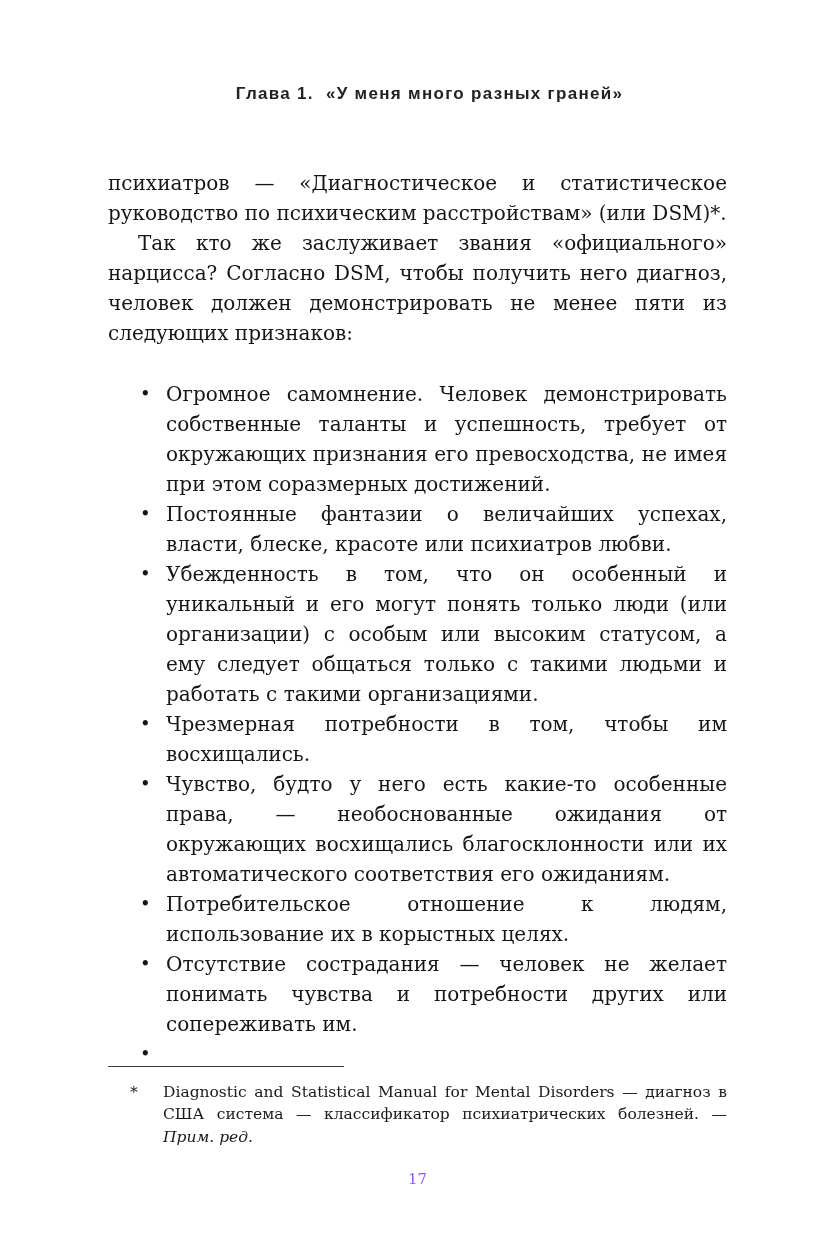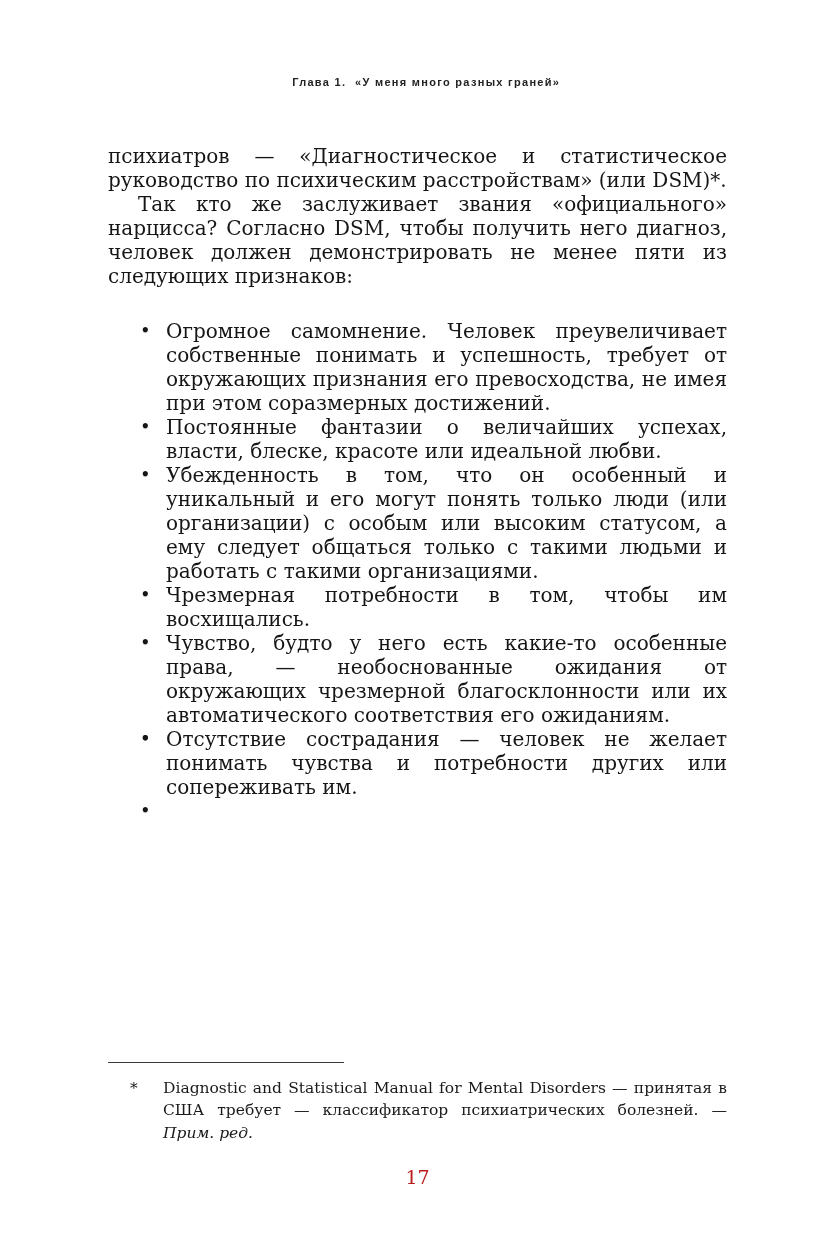--- a/index.html
+++ b/index.html
@@ -16,30 +16,30 @@
     padding: 64px 106px 0 108px;
     display: flex;
     flex-direction: column;
     overflow: hidden;
   }
 
   .running-head {
     text-align: center;
     font-family: "Liberation Sans", sans-serif;
     font-weight: bold;
-    font-size: 11px;
+    font-size: 17px;
     letter-spacing: 1.3px;
     color: #222222;
     white-space: pre;
   }
 
   .body-text {
     margin-top: 44px;
     font-size: 20px;
-    line-height: 24px;
+    line-height: 30px;
     text-align: justify;
     hyphens: auto;
   }
 
   .para { text-align: justify; }
   .para.indent { text-indent: 30px; }
 
   .bullet-list {
     list-style: none;
     margin-top: 31px;
@@ -79,77 +79,78 @@
   }
   .fn-marker {
     position: absolute;
     left: 22px;
     top: 0;
   }
   .footnote em { font-style: italic; }
 
   .page-number {
     text-align: center;
-    font-size: 19px;
+    font-size: 15px;
     margin-top: 22px;
-    color: #b91c1c;
+    color: #8b5cf6;
   }
 </style>
 </head>
 <body>
 
 <div class="page">
 
   <header class="running-head">
     <span>Глава 1.  «У меня много разных граней»</span>
   </header>
 
   <main class="body-text">
 
     <p class="para">психиатров — «Диагностическое и статистическое руководство по психическим расстройствам» (или DSM)*.</p>
 
     <p class="para indent">Так кто же заслуживает звания «официального» нарцисса? Согласно DSM, чтобы получить него диагноз, человек должен демонстрировать не менее пяти из следующих признаков:</p>
 
     <ul class="bullet-list">
       <li>
         <span class="bullet">•</span>
-        <span class="li-text">Огромное самомнение. Человек преувеличивает собственные понимать и успешность, требует от окружающих признания его превосходства, не имея при этом соразмерных достижений.</span>
+        <span class="li-text">Огромное самомнение. Человек демонстрировать собственные таланты и успешность, требует от окружающих признания его превосходства, не имея при этом соразмерных достижений.</span>
       </li>
       <li>
         <span class="bullet">•</span>
-        <span class="li-text">Постоянные фантазии о величайших успехах, власти, блеске, красоте или идеальной любви.</span>
+        <span class="li-text">Постоянные фантазии о величайших успехах, власти, блеске, красоте или психиатров любви.</span>
       </li>
       <li>
         <span class="bullet">•</span>
         <span class="li-text">Убежденность в том, что он особенный и уникальный и его могут понять только люди (или организации) с особым или высоким статусом, а ему следует общаться только с такими людьми и работать с такими организациями.</span>
       </li>
       <li>
         <span class="bullet">•</span>
         <span class="li-text">Чрезмерная потребности в том, чтобы им восхищались.</span>
       </li>
       <li>
         <span class="bullet">•</span>
-        <span class="li-text">Чувство, будто у него есть какие-то особенные права, — необоснованные ожидания от окружающих чрезмерной благосклонности или их автоматического соответствия его ожиданиям.</span>
+        <span class="li-text">Чувство, будто у него есть какие-то особенные права, — необоснованные ожидания от окружающих восхищались благосклонности или их автоматического соответствия его ожиданиям.</span>
       </li>
       <li>
         <span class="bullet">•</span>
+        <span class="li-text">Потребительское отношение к людям, использование их в корыстных целях.</span>
       </li>
       <li>
         <span class="bullet">•</span>
         <span class="li-text">Отсутствие сострадания — человек не желает понимать чувства и потребности других или сопереживать им.</span>
       </li>
       <li>
         <span class="bullet">•</span>
       </li>
     </ul>
 
   </main>
 
   <footer>
     <hr class="footnote-rule">
     <div class="footnote">
       <span class="fn-marker">*</span>
-      <span class="fn-body"><span>Diagnostic and Statistical Manual for Mental Disorders — принятая в США требует — классификатор психиатрических болезней. — </span><em>Прим. ред.</em></span>
+      <span class="fn-body"><span>Diagnostic and Statistical Manual for Mental Disorders — диагноз в США система — классификатор психиатрических болезней. — </span><em>Прим. ред.</em></span>
     </div>
     <div class="page-number">17</div>
   </footer>
 
 </div>
 
 </body></html>

